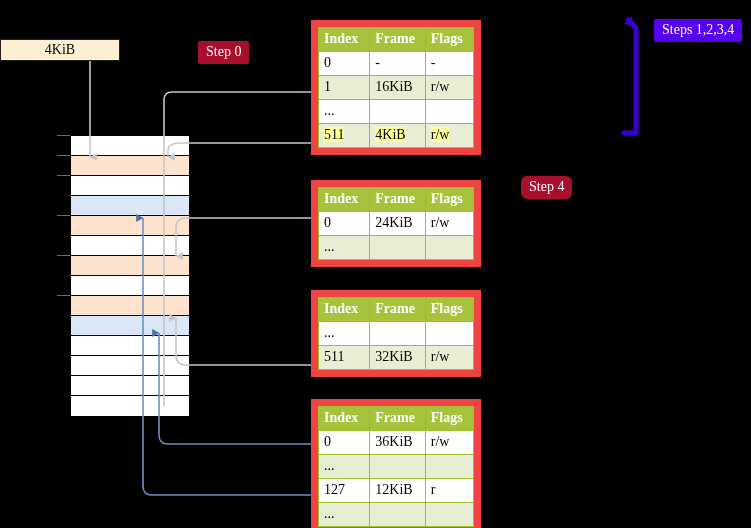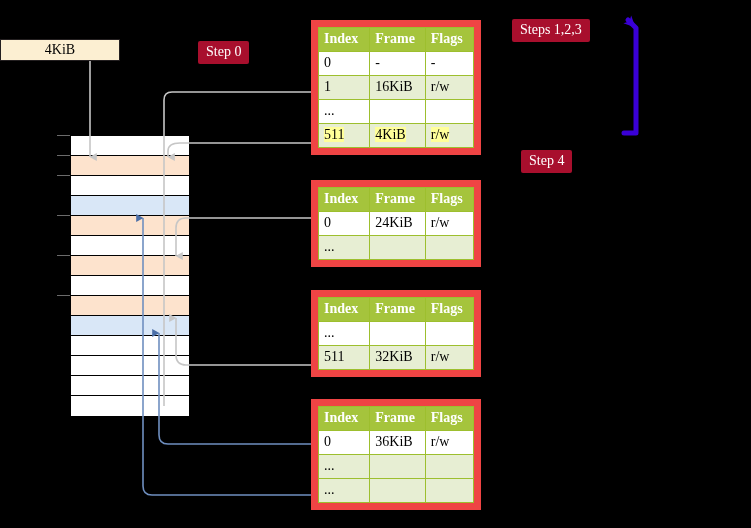--- a/index.html
+++ b/index.html
@@ -54,24 +54,24 @@
 
 <div class="stage">
 
   <div class="kib-box" style="left:0px;top:39px;width:120px;height:22px;">
     <span>4KiB</span>
   </div>
 
   <div class="badge red" style="left:198px;top:41px;">
     <span>Step 0</span>
   </div>
-  <div class="badge red" style="left:512px;top:19px;">
-    <span>Steps 1,2,3</span>
-  </div>
-  <div class="badge red" style="left:521px;top:150px;">
+  <div class="badge blue" style="left:654px;top:19px;">
+    <span>Steps 1,2,3,4</span>
+  </div>
+  <div class="badge red" style="left:521px;top:176px;border-radius:6px;">
     <span>Step 4</span>
   </div>
 
   <div class="mem" id="mem-col" style="left:70px;top:135px;width:120px;height:280px;">
       <div class="row white" style="height: 20px;"></div>
       <div class="row peach" style="height: 20px;"></div>
       <div class="row white" style="height: 20px;"></div>
       <div class="row sky" style="height: 20px;"></div>
       <div class="row peach" style="height: 20px;"></div>
       <div class="row white" style="height: 20px;"></div>
@@ -184,20 +184,25 @@
         <tbody>
           <tr class="plain">
             <td class="c-idx"><span>0</span></td>
             <td class="c-frm"><span>36KiB</span></td>
             <td class="c-flg"><span>r/w</span></td>
           </tr>
           <tr class="alt">
             <td class="c-idx"><span>...</span></td>
             <td class="c-frm">&nbsp;</td>
             <td class="c-flg">&nbsp;</td>
+          </tr>
+          <tr class="plain">
+            <td class="c-idx"><span>127</span></td>
+            <td class="c-frm"><span>12KiB</span></td>
+            <td class="c-flg"><span>r</span></td>
           </tr>
           <tr class="alt">
             <td class="c-idx"><span>...</span></td>
             <td class="c-frm">&nbsp;</td>
             <td class="c-flg">&nbsp;</td>
           </tr>
         </tbody>
       </table>
     </div>
 

